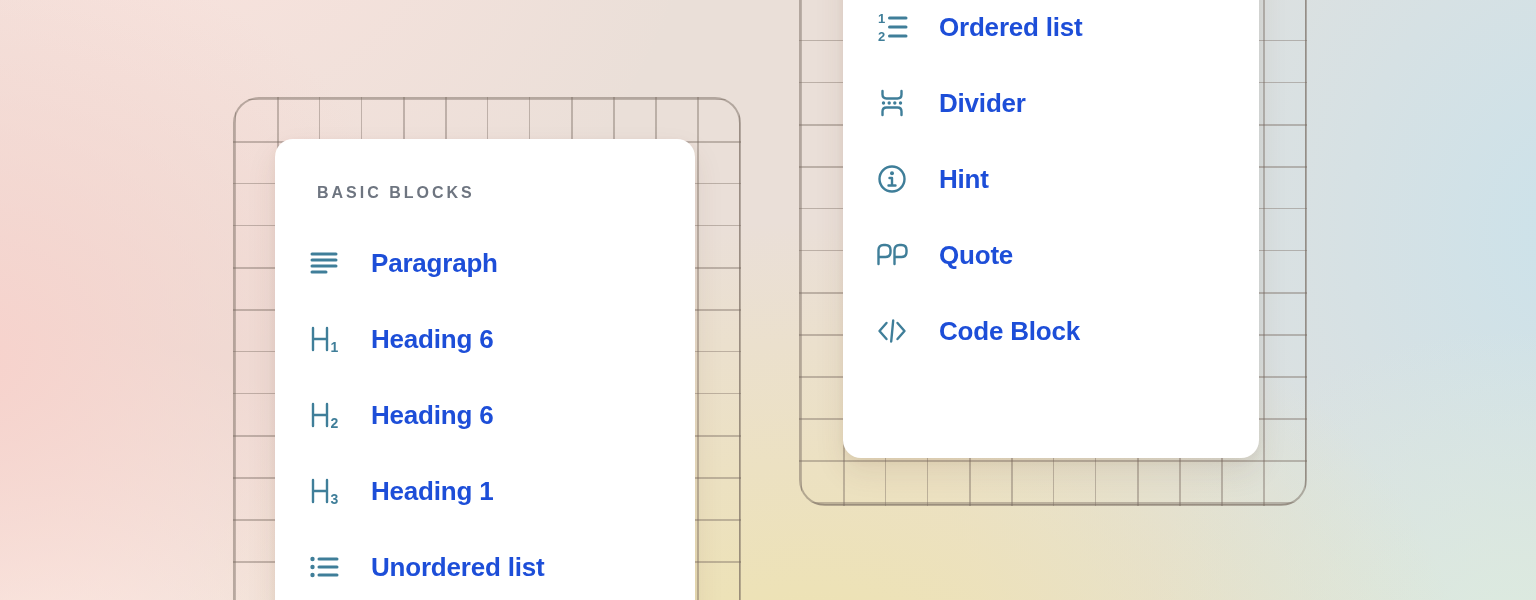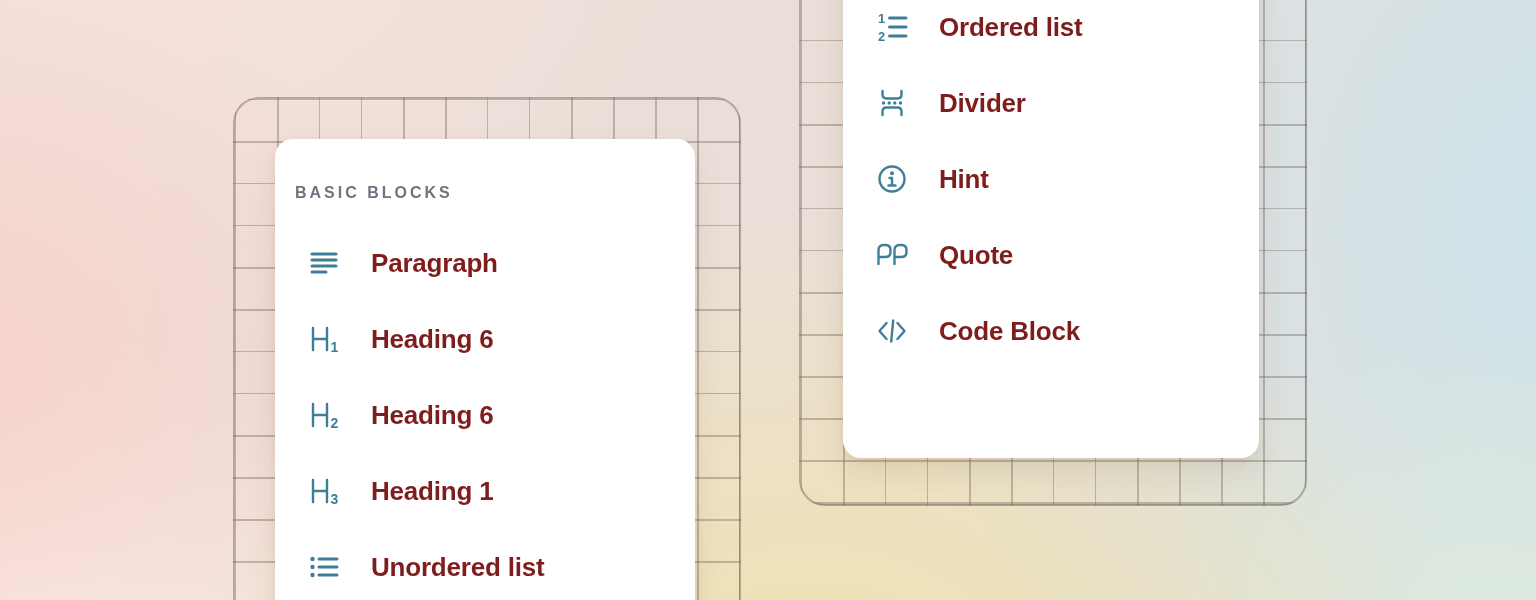--- a/index.html
+++ b/index.html
@@ -25,32 +25,32 @@
   }
   .grid-panel.left{left:233px;top:97px;width:504px;height:560px;}
   .grid-panel.right{left:799px;top:-46px;width:504px;height:548px;}
   .card{
     position:absolute;background:#fff;border-radius:18px;
     box-shadow:0 14px 30px rgba(96,62,42,0.10), 0 3px 9px rgba(96,62,42,0.06);
   }
   .card.left{left:275px;top:139px;width:420px;height:520px;}
   .card.right{left:843px;top:-64px;width:416px;height:522px;padding-top:53px;box-sizing:border-box;}
   .section-label{
-    margin:44px 0 22px 20px;
+    margin:44px 0 22px 42px;
     font-size:16px;font-weight:700;letter-spacing:3px;
     color:#6e7580;line-height:20px;
   }
   .menu-item{
     display:flex;align-items:center;height:76px;
     padding-left:32px;gap:30px;cursor:pointer;
   }
   .menu-item .icon{width:34px;height:34px;flex:0 0 34px;display:block;}
   .menu-item .icon svg{display:block;width:34px;height:34px;}
   .menu-item .label{
-    font-size:26px;font-weight:700;color:#7f1d1d;letter-spacing:-0.2px;
+    font-size:26px;font-weight:700;color:#1d4ed8;letter-spacing:-0.2px;
   }
   .ic{stroke:#3f7e99;fill:none;stroke-width:3;stroke-linecap:round;stroke-linejoin:round;}
   .ic-thin{stroke:#3f7e99;fill:none;stroke-width:2.4;stroke-linecap:round;stroke-linejoin:round;}
   .ic-fill{fill:#3f7e99;stroke:none;}
   .ic-digit{fill:#3f7e99;font-family:"Liberation Sans",sans-serif;font-weight:700;}
 </style>
 </head>
 <body>
 
 <div class="scene">

